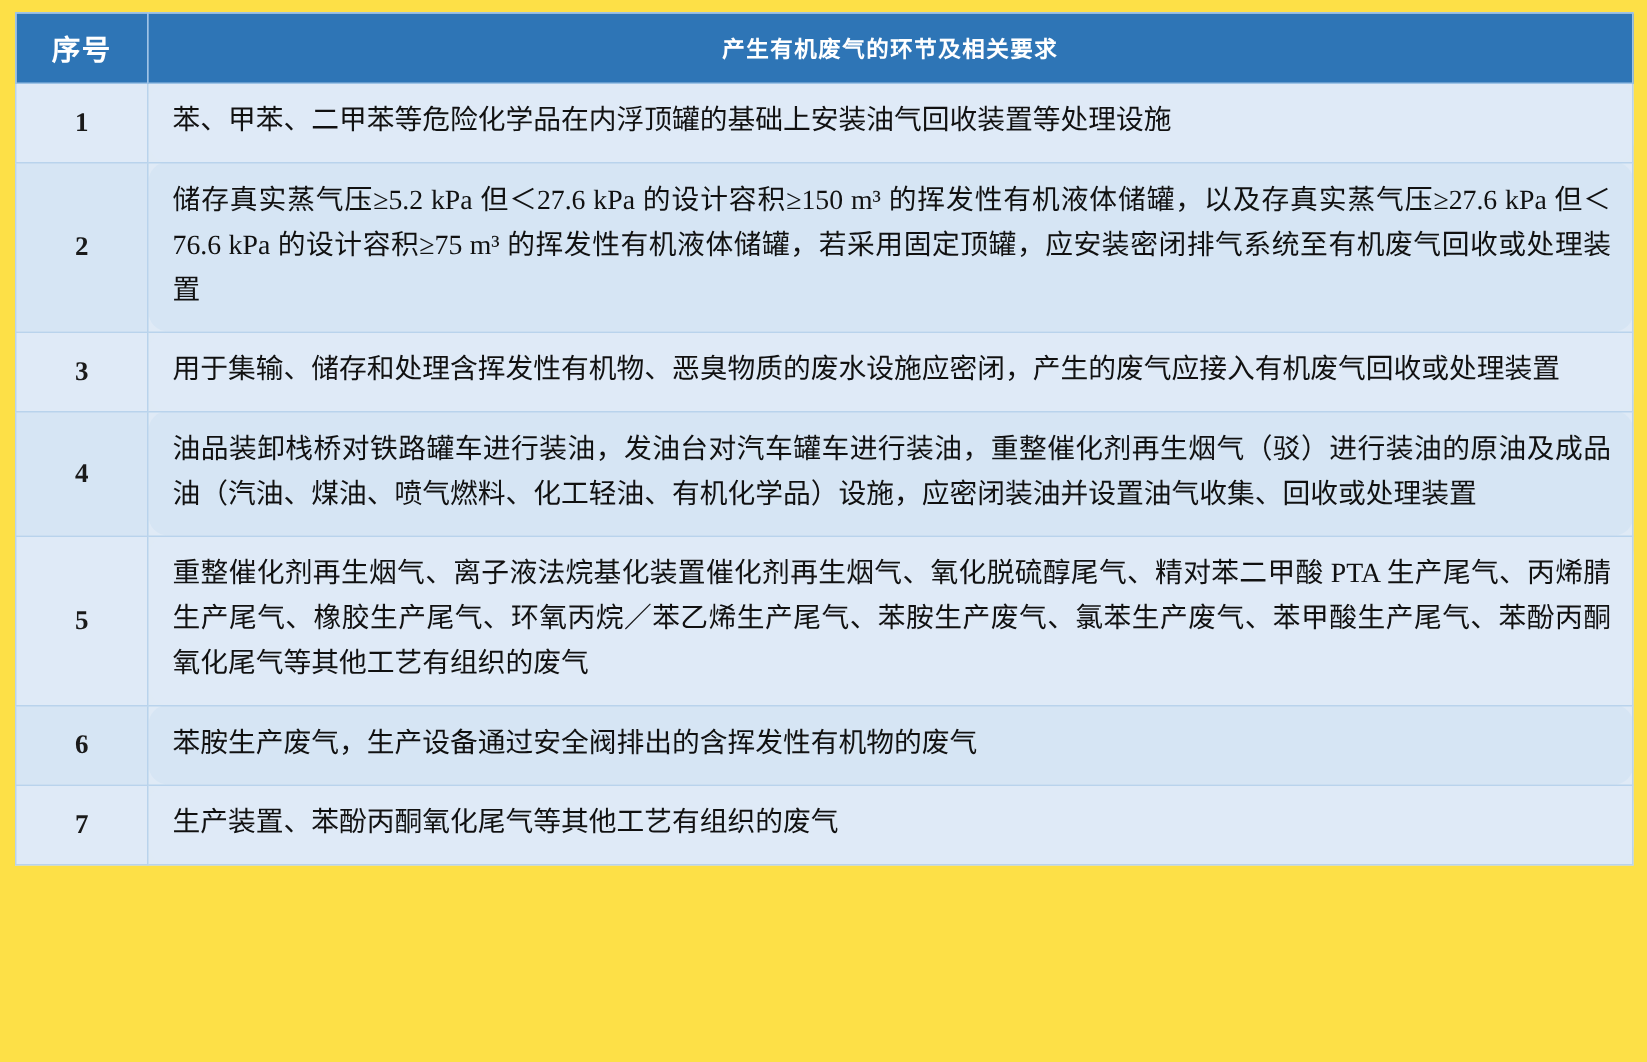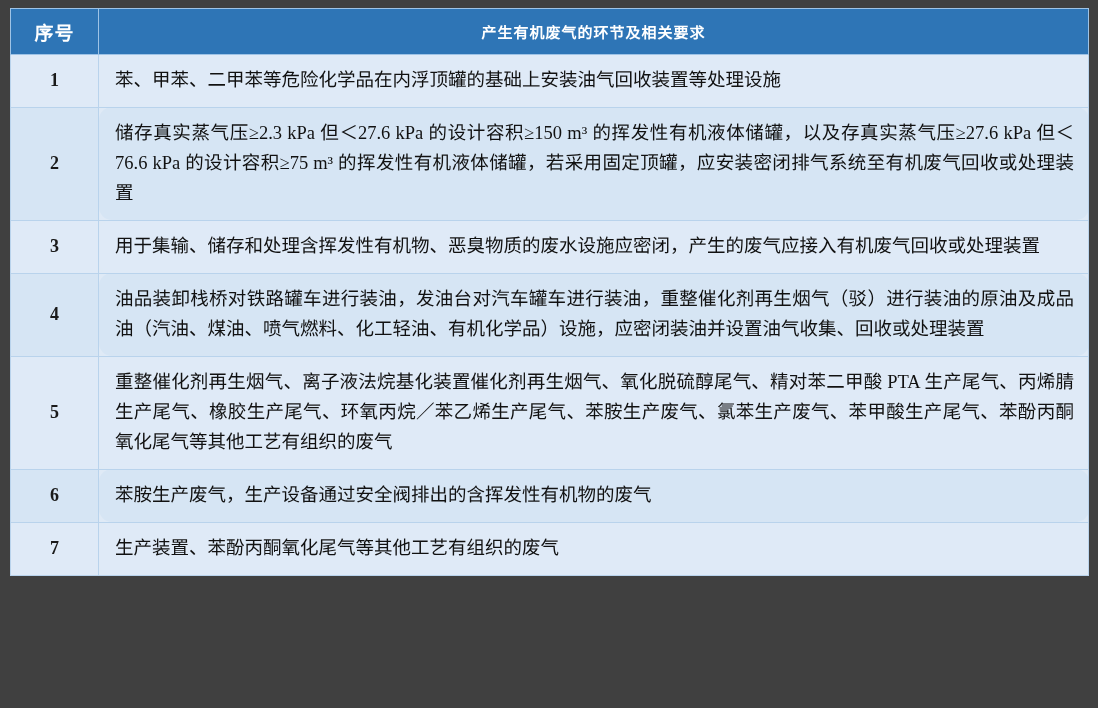--- a/index.html
+++ b/index.html
@@ -11,21 +11,21 @@
     height: 708px;
     background: #ffffff;
     font-family: "Liberation Serif", "DejaVu Serif", serif;
     overflow: hidden;
   }
   .table-wrap {
     width: 1098px;
     height: 708px;
     box-sizing: border-box;
     padding: 8px 10px 24px 10px;
-    background: #404040;
+    background: #fde047;
   }
   table.voc-table {
     border-collapse: collapse;
     width: 1078px;
     table-layout: fixed;
     background: #dfeaf6;
   }
   table.voc-table col.col-no { width: 88px; }
   table.voc-table col.col-body { width: 990px; }
 
@@ -84,21 +84,21 @@
         <th class="th-content">产生有机废气的环节及相关要求</th>
       </tr>
     </thead>
     <tbody>
       <tr>
         <td class="cell-no">1</td>
         <td class="cell-text">苯、甲苯、二甲苯等危险化学品在内浮顶罐的基础上安装油气回收装置等处理设施</td>
       </tr>
       <tr>
         <td class="cell-no">2</td>
-        <td class="cell-text">储存真实蒸气压≥2.3 kPa 但＜27.6 kPa 的设计容积≥150 m³ 的挥发性有机液体储罐，以及存真实蒸气压≥27.6 kPa 但＜76.6 kPa 的设计容积≥75 m³ 的挥发性有机液体储罐，若采用固定顶罐，应安装密闭排气系统至有机废气回收或处理装置</td>
+        <td class="cell-text">储存真实蒸气压≥5.2 kPa 但＜27.6 kPa 的设计容积≥150 m³ 的挥发性有机液体储罐，以及存真实蒸气压≥27.6 kPa 但＜76.6 kPa 的设计容积≥75 m³ 的挥发性有机液体储罐，若采用固定顶罐，应安装密闭排气系统至有机废气回收或处理装置</td>
       </tr>
       <tr>
         <td class="cell-no">3</td>
         <td class="cell-text">用于集输、储存和处理含挥发性有机物、恶臭物质的废水设施应密闭，产生的废气应接入有机废气回收或处理装置</td>
       </tr>
       <tr>
         <td class="cell-no">4</td>
         <td class="cell-text">油品装卸栈桥对铁路罐车进行装油，发油台对汽车罐车进行装油，重整催化剂再生烟气（驳）进行装油的原油及成品油（汽油、煤油、喷气燃料、化工轻油、有机化学品）设施，应密闭装油并设置油气收集、回收或处理装置</td>
       </tr>
       <tr>

